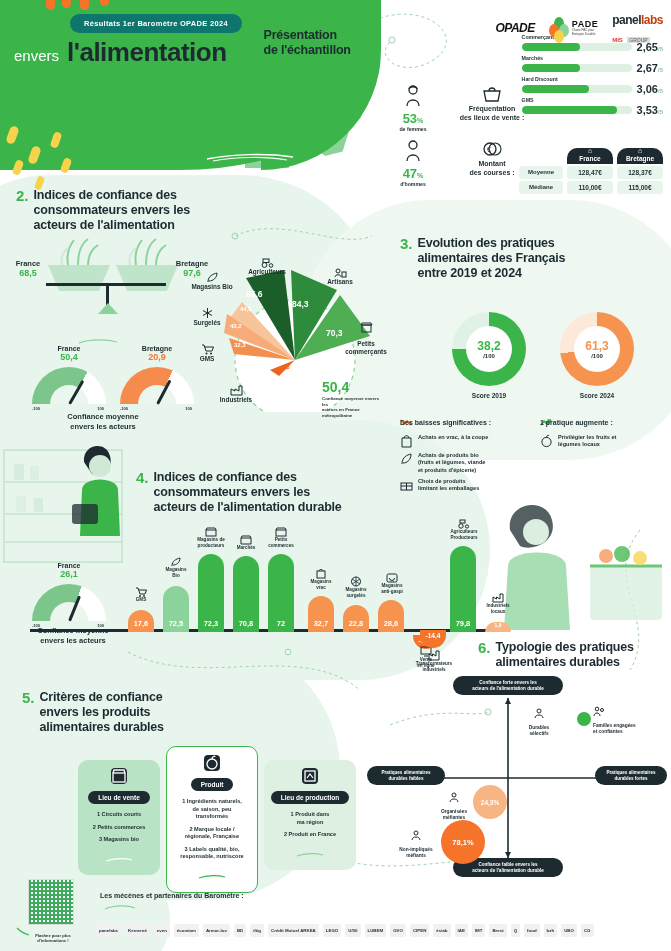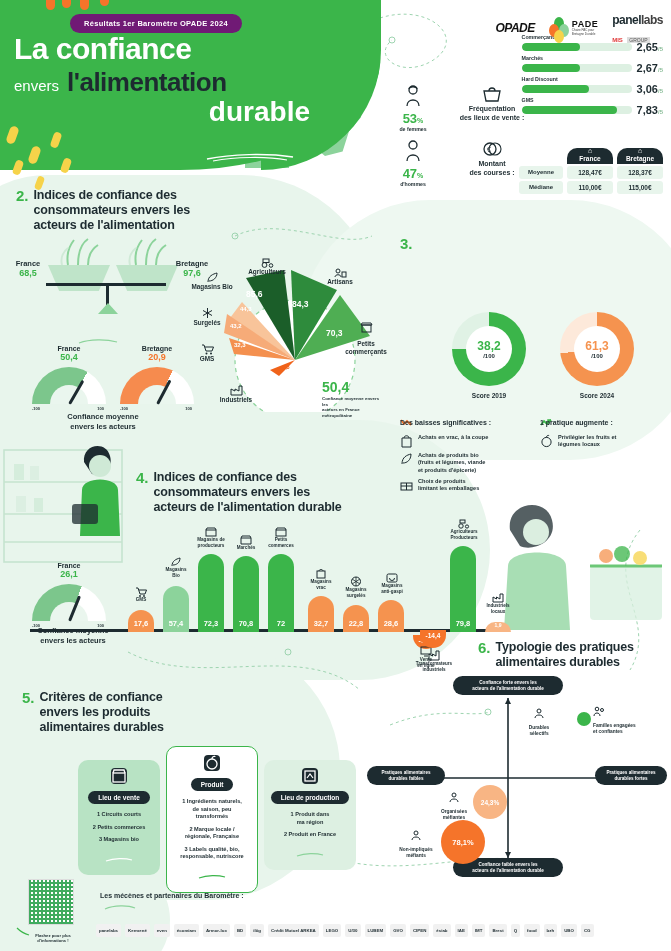--- a/index.html
+++ b/index.html
@@ -26,21 +26,21 @@
     position:absolute; left:-40px; top:-30px; width:420px; height:200px;
     background:#3bb54a; border-radius:0 0 200px 0/0 0 110px 0;
     z-index:2;
   }
   .header-green:after{
     content:""; position:absolute; right:-1px; top:0; width:120px; height:200px;
     background:#3bb54a; border-radius:0 0 150px 0;
   }
   .badge-pill{
     position:absolute; left:70px; top:14px; z-index:5;
-    background:#701a75; color:#ffffff; font-size:7.5px; font-weight:bold;
+    background:#0f766e; color:#ffffff; font-size:7.5px; font-weight:bold;
     letter-spacing:.3px; padding:5px 14px; border-radius:20px; white-space:nowrap;
   }
   .title-wrap{ position:absolute; left:14px; top:34px; z-index:5; width:330px; }
   .t1{ font-size:30px; font-weight:bold; color:#ffffff; letter-spacing:-.5px; line-height:1; }
   .t2row{ display:flex; align-items:baseline; gap:8px; margin-top:3px;}
   .t2a{ font-size:15px; color:#ffffff; font-weight:normal;}
   .t2b{ font-size:26px; font-weight:bold; color:#1d2b30; letter-spacing:-.5px;text-align:center;}
   .t3{ font-size:28px; font-weight:bold; color:#ffffff; text-align:right; margin-top:-2px; padding-right:34px;}
   .swoosh{ position:absolute; left:205px; top:152px; width:90px; height:10px; z-index:5;}
 
@@ -49,21 +49,21 @@
 
   
   .logos{ position:absolute; right:8px; top:10px; display:flex; align-items:center; gap:14px; z-index:6;}
   .logo-opade{ font-size:12px; font-weight:bold; font-style:italic; color:#111; letter-spacing:-.5px;}
   .logo-pade{ display:flex; align-items:center; gap:3px;}
   .pade-flower{ position:relative; width:20px; height:22px;}
   .pade-flower i{ position:absolute; width:10px; height:13px; border-radius:50%;}
   .logo-pade-txt b{ font-size:9px; color:#111; letter-spacing:.5px; display:block; line-height:1;}
   .logo-pade-txt span{ font-size:3px; color:#444; display:block; line-height:1.2;}
   .logo-panel b{ font-size:12px; color:#1d2b30; letter-spacing:-.5px;}
-  .logo-panel b i{ color:#404040; font-style:normal;text-align:right;}
+  .logo-panel b i{ color:#c2410c; font-style:normal;text-align:right;}
   .logo-panel .mis{ font-size:6px; color:#e03a3a; font-weight:bold;}
   .logo-panel .grp{ font-size:5px; color:#555; background:#ddd; padding:0 2px;}
 
   
   .sec-title{ position:absolute; z-index:6; display:flex; gap:5px; align-items:flex-start;}
   .sec-num{ color:#3bb54a; font-weight:bold; font-size:15px; line-height:1.05;}
   .sec-txt{ color:#1d2b30; font-weight:bold; font-size:12.5px; line-height:1.18; letter-spacing:-.2px;}
   .map-card{ position:absolute; left:245px; top:60px; width:125px; height:110px;}
   .map-shape{ position:absolute; left:40px; top:8px; width:80px; height:88px;
     background:#8cd39b; clip-path:polygon(18% 4%,40% 0,48% 9%,70% 5%,76% 16%,92% 22%,86% 40%,95% 56%,80% 72%,72% 95%,50% 100%,34% 88%,16% 82%,6% 58%,12% 34%); }
@@ -220,26 +220,24 @@
     <div class="dot" style="left:30px;top:146px;width:9px;height:18px;background:#f6d34a;border-radius:6px;transform:rotate(20deg);"></div>
     <div class="dot" style="left:52px;top:132px;width:8px;height:16px;background:#f6d34a;border-radius:6px;transform:rotate(20deg);"></div>
     <div class="dot" style="left:14px;top:160px;width:8px;height:15px;background:#f6d34a;border-radius:6px;transform:rotate(20deg);"></div>
     <div class="dot" style="left:62px;top:158px;width:8px;height:15px;background:#f6d34a;border-radius:6px;transform:rotate(20deg);"></div>
     <div class="dot" style="left:36px;top:176px;width:7px;height:14px;background:#f6d34a;border-radius:6px;transform:rotate(20deg);"></div>
   </div>
 
   <div class="badge-pill">Résultats 1er Baromètre OPADE 2024</div>
 
   <div class="title-wrap">
-    <div class="t1">La confiance</div>
     <div class="t2row">
       <div class="t2a">envers</div>
       <div class="t2b">l'alimentation</div>
     </div>
-    <div class="t3">durable</div>
   </div>
   <svg class="swoosh" viewBox="0 0 90 10">
     <path d="M2 7 C26 2 62 1 88 5" stroke="#ffffff" stroke-width="1.5" fill="none"></path>
     <path d="M8 9 C30 5 60 4 82 8" stroke="#ffffff" stroke-width="1.2" fill="none"></path>
   </svg>
 
   <div class="logos">
     <div class="logo-opade">OPADE</div>
     <div class="logo-pade">
       <div class="pade-flower">
@@ -254,20 +252,25 @@
         <span>Bretagne Durable</span>
       </div>
     </div>
     <div class="logo-panel">
       <b><span>panel</span><i>labs</i></b>
       <div><span class="mis">MIS</span>
            <span class="grp">GROUP</span></div>
     </div>
   </div>
 
+  <div class="sec-title" style="left:246px;top:28px;">
+    <div class="sec-num">1.</div>
+    <div class="sec-txt" style="white-space:pre-line;">Présentation
+de l'échantillon</div>
+  </div>
 
   <div class="map-card">
     <div class="person">
       <div class="p-hair"></div>
       <div class="p-face"></div>
       <div class="p-body"></div>
     </div>
     <div class="map-shape">
       <div class="map-num">1234</div>
       <div class="map-num-sub">répondants</div>
@@ -343,21 +346,21 @@
           </div>
         <div class="tbar-val"><span>3,06</span><i>/5</i></div>
         </div>
     </div>
     <div class="tbar-row">
       <div class="tbar-lbl">GMS</div>
       <div class="tbar-line">
           <div class="tbar-track">
             <div class="tbar-fill" style="width:87%"></div>
           </div>
-        <div class="tbar-val"><span>7,83</span><i>/5</i></div>
+        <div class="tbar-val"><span>3,53</span><i>/5</i></div>
         </div>
     </div>
   </div>
 
   <div class="tbl" style="z-index:5;">
     <div class="tbl-head">
       <div style="width:44px"></div>
       <div class="tbl-hcell"><span class="ic">⌂</span><span>France</span></div>
       <div class="tbl-hcell"><span class="ic">⌂</span><span>Bretagne</span></div>
     </div>
@@ -507,20 +510,23 @@
 
     <div class="pie-note">
       <b>50,4</b>
       <span style="white-space:pre-line;">Confiance moyenne envers les
 acteurs en France métropolitaine</span>
     </div>
   </div>
 
   <div class="sec-title" style="left:400px;top:236px;">
     <div class="sec-num">3.</div>
+    <div class="sec-txt" style="white-space:pre-line;">Evolution des pratiques
+alimentaires des Français
+entre 2019 et 2024</div>
   </div>
 
   <div style="position:absolute;left:452px;top:312px;z-index:5;">
     <div class="donut" style="background:conic-gradient(#3bb54a 0deg 270deg, #e0f2e5 270deg 360deg);">
       <div class="donut-hole">
         <div class="donut-val" style="color:#3bb54a;">38,2</div>
         <div class="donut-sub" style="color:#1d2b30;">/100</div>
       </div>
     </div>
     <div class="donut-cap">Score 2019</div>
@@ -644,21 +650,21 @@
       </div>
     <div class="bar-lbl" style="left:91px;bottom:58px;width:40px;">
       <svg width="12" height="10" viewBox="0 0 12 10" style="display:block;margin:0 auto;">
           <path d="M1 1 h2 l2 6 h5 l1.5-4 H4" fill="none" stroke="#1d2b30" stroke-width="1"></path>
           <circle cx="5" cy="9" r=".9" fill="#1d2b30"></circle>
           <circle cx="9" cy="9" r=".9" fill="#1d2b30"></circle>
         </svg>
       <span style="white-space:pre-line;">GMS</span></div>
 
     <div class="bar" style="left:133px;height:46px;background:#8cd39b;">
-        <span>57,4</span>
+        <span>72,5</span>
       </div>
     <div class="bar-lbl" style="left:126px;bottom:82px;width:40px;">
       <svg width="12" height="10" viewBox="0 0 12 10" style="display:block;margin:0 auto;">
           <path d="M2 9 C2 4 6 2 10 1 C10 6 6 8 3 8" fill="none" stroke="#1d2b30" stroke-width="1"></path>
         </svg>
       <span style="white-space:pre-line;">Magasins
 Bio</span></div>
 
     <div class="bar" style="left:168px;height:78px;background:#3bb54a;">
         <span>72,3</span>

